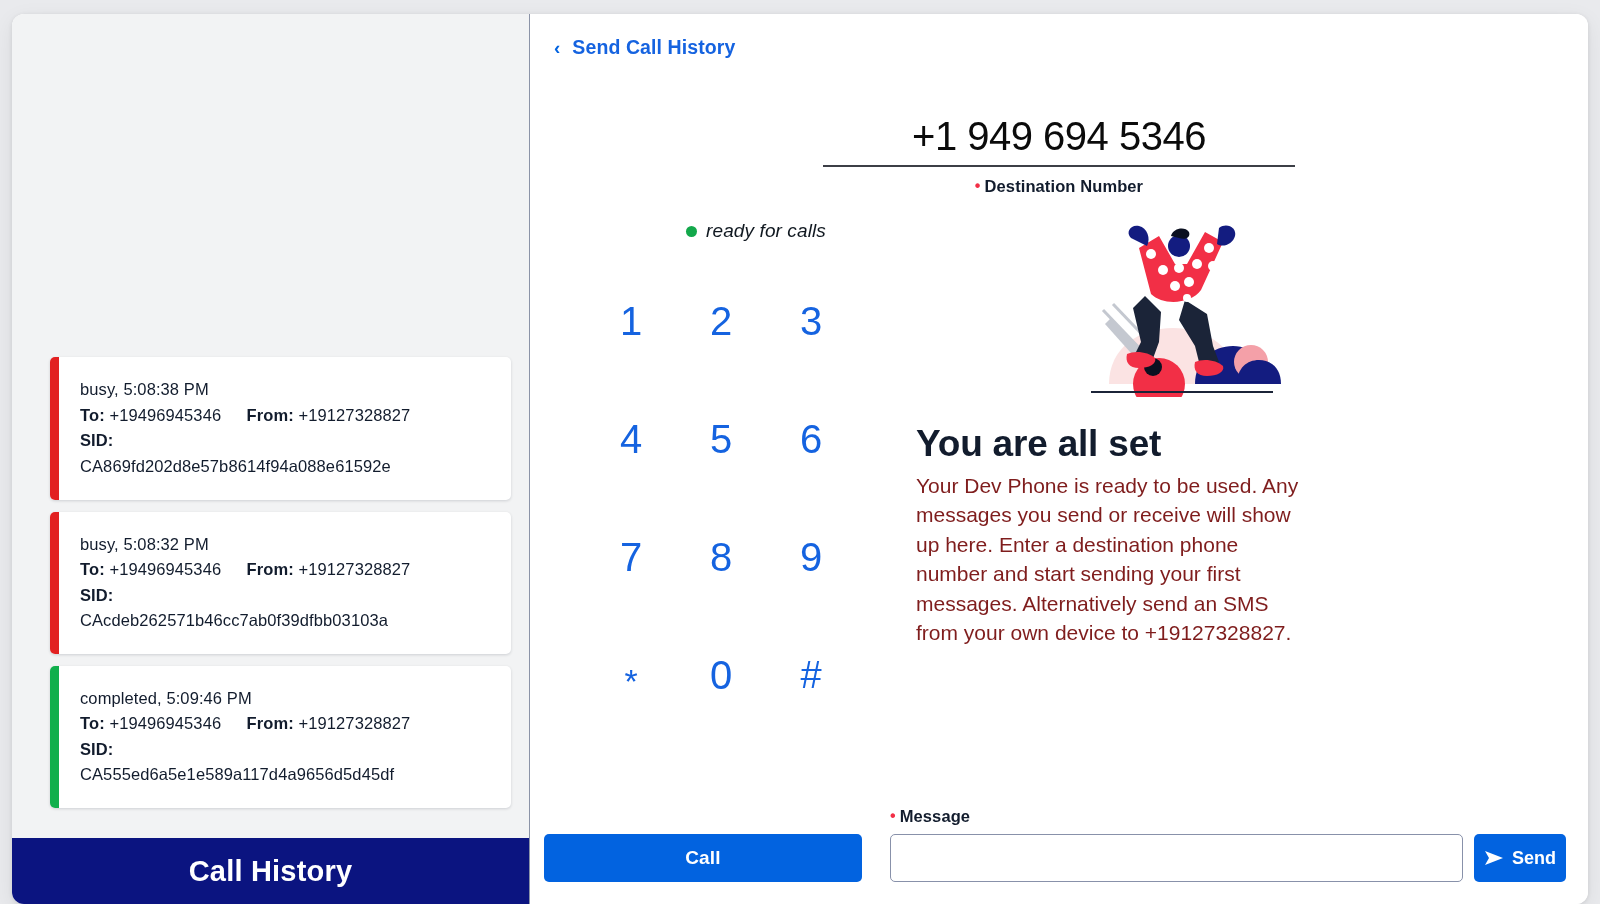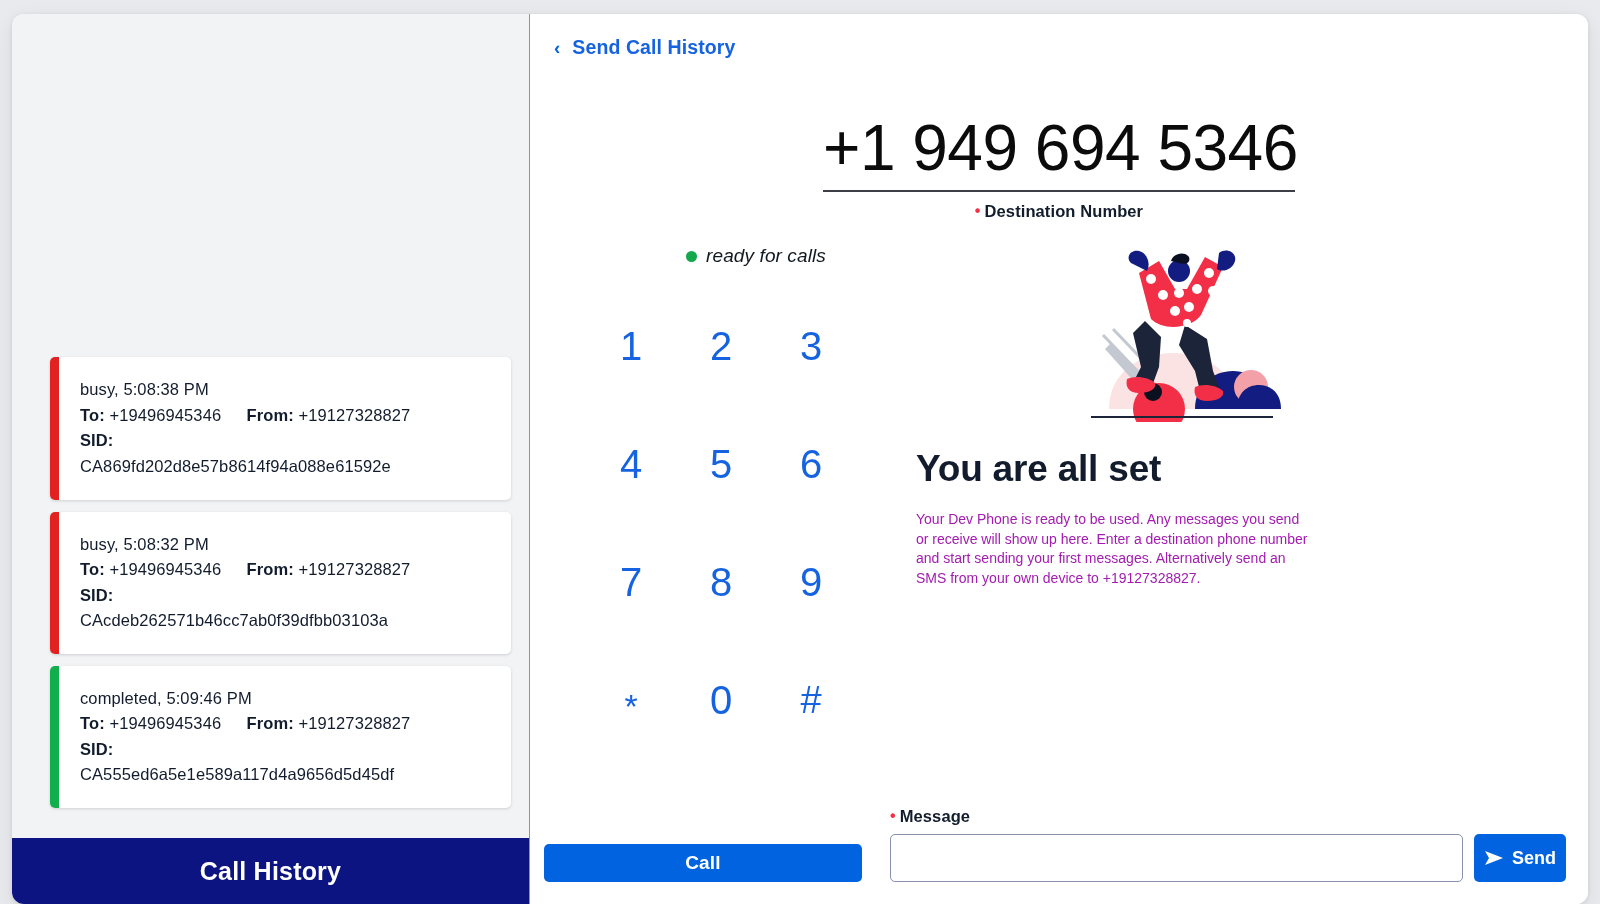--- a/index.html
+++ b/index.html
@@ -77,21 +77,21 @@
   .card-line b { font-weight: 700; }
   .card-line .gap { display: inline-block; width: 16px; }
 
   .history-footer {
     background: #0b1480;
     color: #ffffff;
     height: 66px;
     display: flex;
     align-items: center;
     justify-content: center;
-    font-size: 25px;
+    font-size: 29px;
     font-weight: 700;
     letter-spacing: .2px;
     margin-top: 22px;
     flex: 0 0 66px;
   }
 
   
   .phone-panel {
     position: relative;
     flex: 1 1 auto;
@@ -122,21 +122,21 @@
     letter-spacing: .1px;
   }
 
   
   .dest-wrap {
     margin: 56px auto 0 auto;
     width: 472px;
     text-align: center;
   }
   .dest-number {
-    font-size: 64px;
+    font-size: 40px;
     line-height: 1.05;
     color: #0b0b0b;
     font-weight: 400;
     letter-spacing: -0.5px;
     padding-bottom: 8px;
     white-space: nowrap;
   }
   .dest-underline {
     height: 2px;
     background: #3c3f46;
@@ -228,41 +228,41 @@
   }
 
   .info-title {
     margin-top: 26px;
     font-size: 37px;
     font-weight: 700;
     color: #121c2d;
     letter-spacing: -0.2px;
   }
   .info-body {
-    margin-top: 20px;
-    font-size: 14px;
+    margin-top: 6px;
+    font-size: 21px;
     line-height: 1.40;
-    color: #a21caf;
+    color: #7f1d1d;
     max-width: 392px;
   }
 
   
   .action-bar {
     position: absolute;
     left: 0; right: 0; bottom: 0;
     height: 82px;
     display: flex;
     align-items: flex-end;
     padding: 0 22px 22px 14px;
     gap: 0;
   }
 
   .call-btn {
     width: 318px;
-    height: 38px;
+    height: 48px;
     background: #0263e0;
     color: #ffffff;
     border: none;
     border-radius: 5px;
     font-size: 19px;
     font-weight: 700;
     font-family: "Liberation Sans", sans-serif;
     cursor: pointer;
     letter-spacing: .2px;
   }

